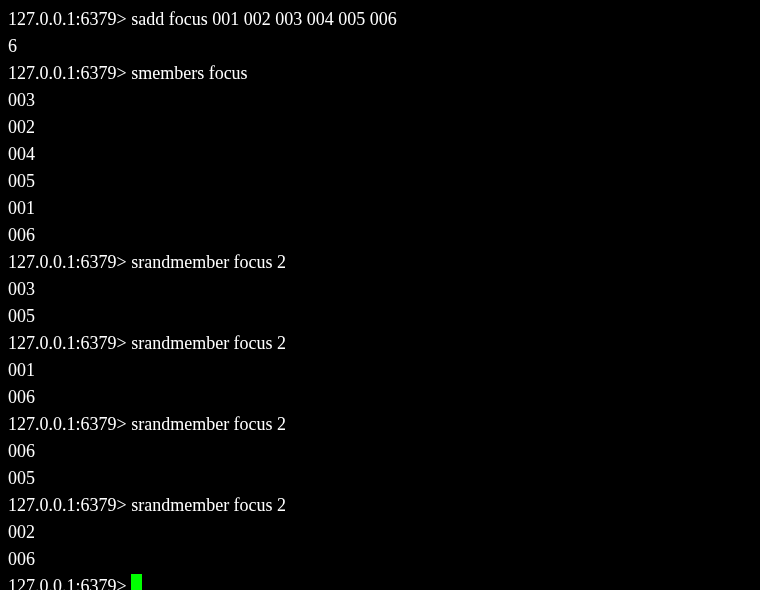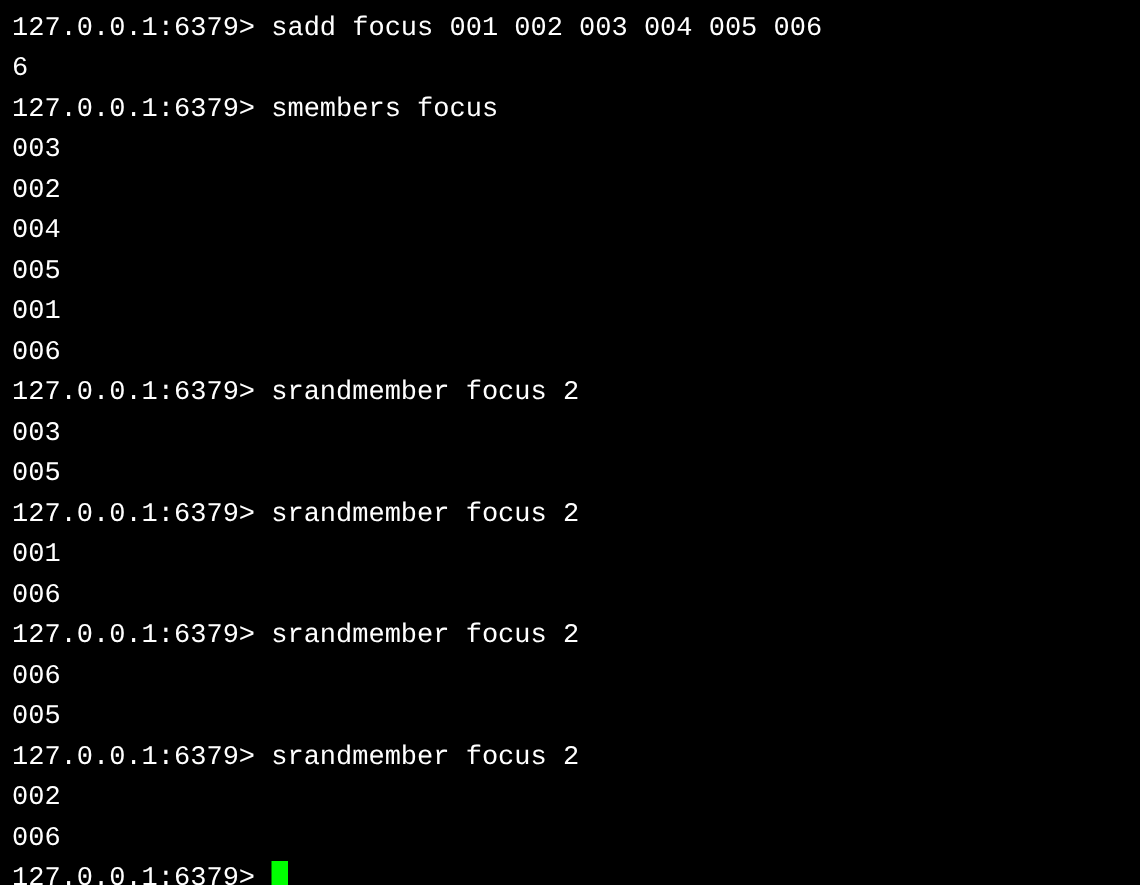--- a/index.html
+++ b/index.html
@@ -16,20 +16,21 @@
       padding: 6px 8px;
       width: 760px;
       height: 590px;
       overflow: hidden;
     }
     .terminal {
       white-space: pre;
     }
     .line {
       display: block;
+      font-family: Liberation Serif, serif;
     }
     .cursor {
       display: inline-block;
       width: 11px;
       height: 20px;
       background-color: #00ff00;
       vertical-align: text-bottom;
       margin-bottom: 2px;
     }
   </style>

